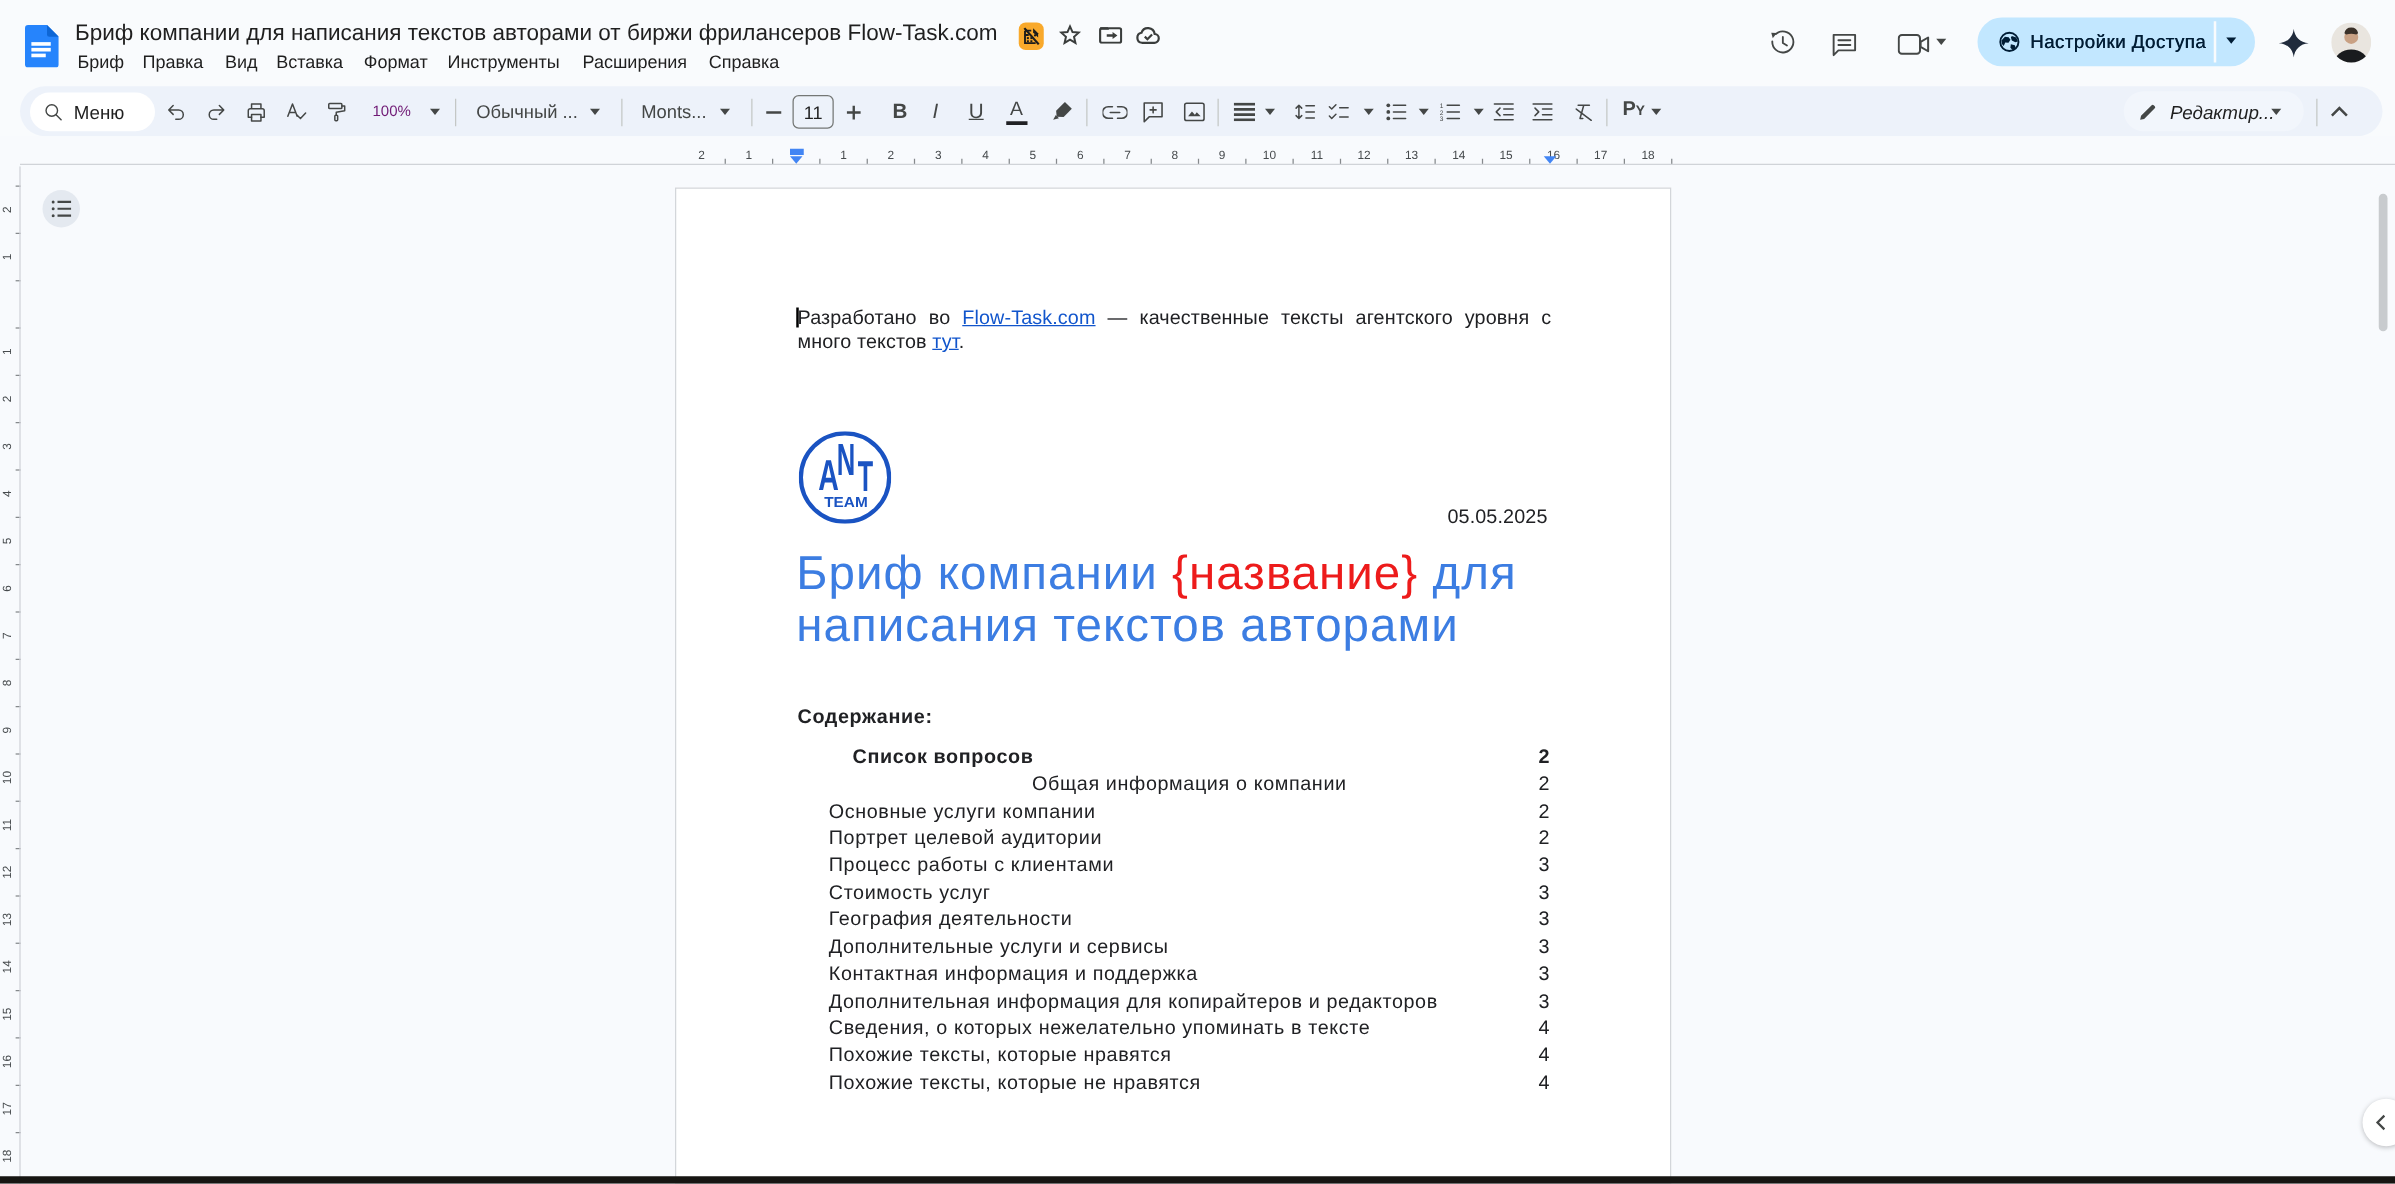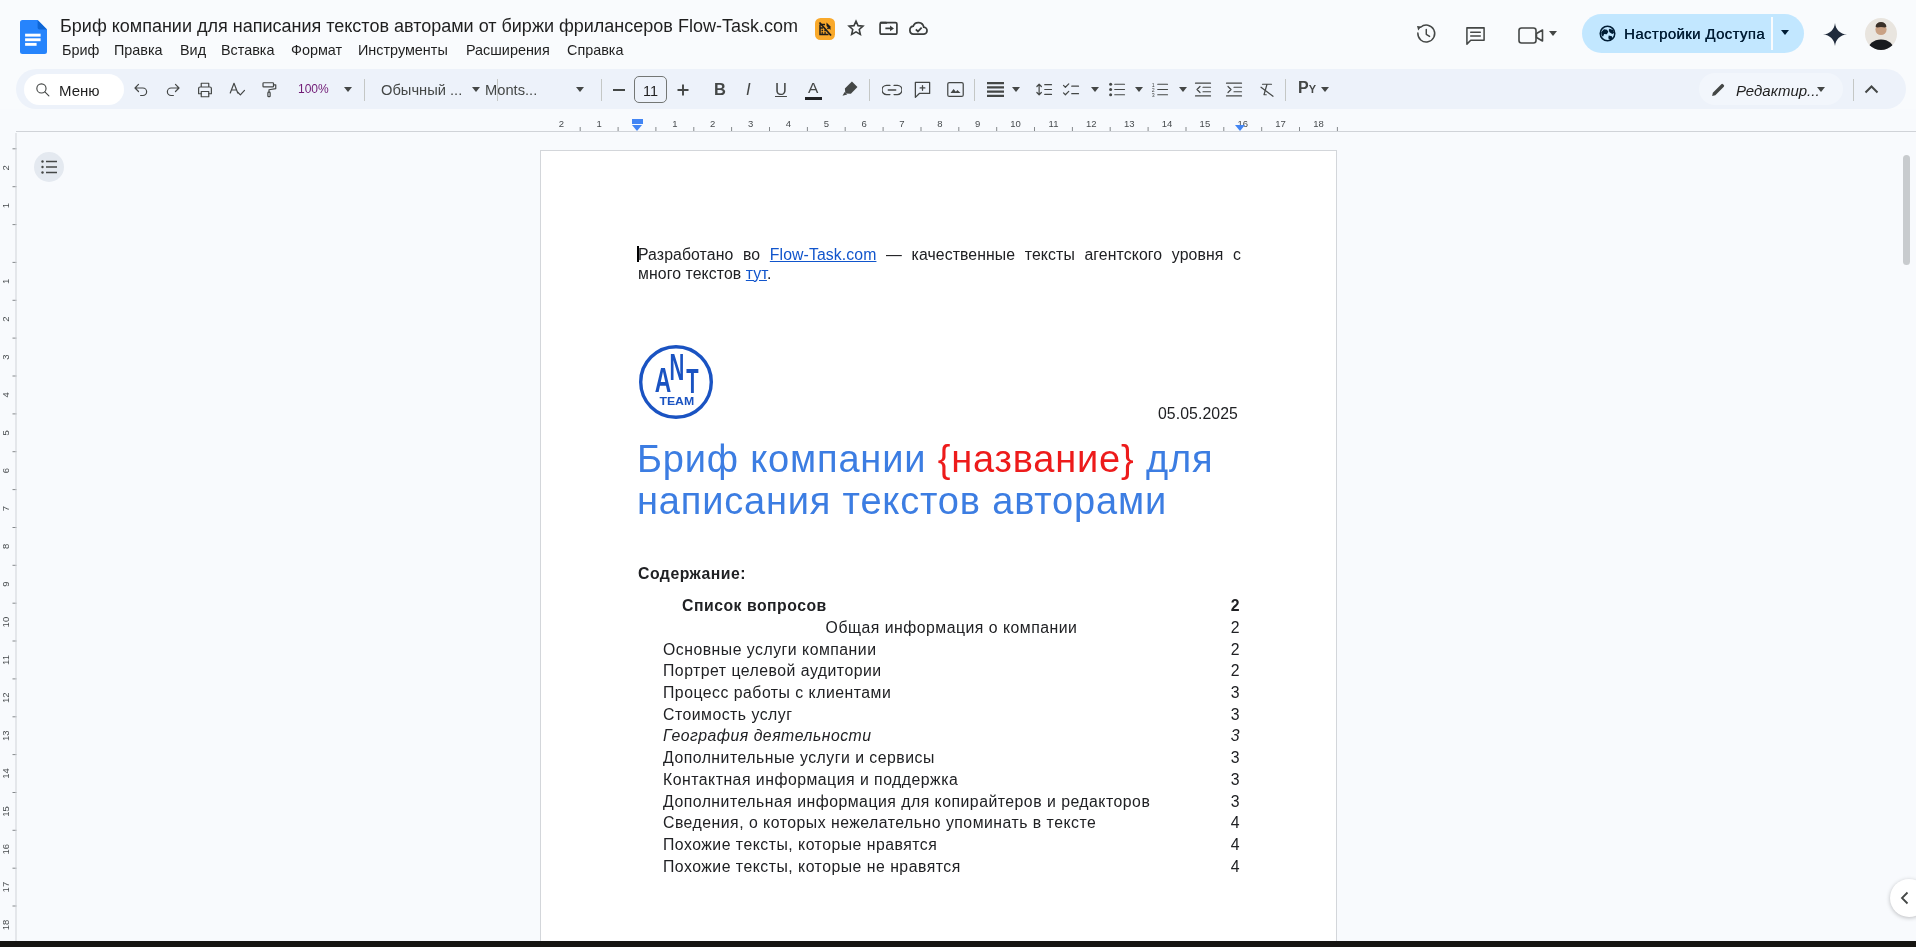--- a/index.html
+++ b/index.html
@@ -135,21 +135,21 @@
     <path class="ic" stroke-width="2" d="M18 5.8 h3 v5 l-9 1.5 v3"></path>
     <rect x="10.5" y="15.5" width="3" height="6" rx="1" class="ic" stroke-width="2"></rect>
   </svg>
 
 <div class="abs" style="left:298px;top:82px;font-size:12px;color:#701a75;">100%</div>
 <div class="caret" style="left:344px;top:87px;"></div>
 <div class="vdiv" style="left:364px;"></div>
 <div class="abs" style="left:381px;top:82px;font-size:14.7px;color:#444746;">Обычный ...</div>
 <div class="caret" style="left:472px;top:87px;"></div>
 <div class="vdiv" style="left:497px;"></div>
-<div class="abs" style="left:485px;top:82px;font-size:14.7px;color:#444746;">Monts...</div>
+<div class="abs" style="left:513px;top:82px;font-size:14.7px;color:#444746;">Monts...</div>
 <div class="caret" style="left:576px;top:87px;"></div>
 <div class="vdiv" style="left:601px;"></div>
 
 <div class="abs" style="left:613px;top:89px;width:12px;height:1.9px;background:#444746;"></div>
 <div class="abs" style="left:634px;top:76px;width:33px;height:27px;border:1px solid #747775;border-radius:5px;"></div>
 <div class="abs" style="left:634px;top:83px;width:33px;text-align:center;font-size:14.5px;color:#1f1f1f;">11</div>
 <svg class="abs" style="left:677px;top:84px" width="12" height="12" viewBox="0 0 12 12">
     <path d="M6 0.5 V11.5 M0.5 6 H11.5" stroke="#444746" stroke-width="1.9"></path>
   </svg>
 
@@ -377,21 +377,21 @@
 
 <div class="abs" style="left:638px;top:565px;font-size:15.8px;font-weight:bold;color:#202124;letter-spacing:0.5px;">Содержание:</div>
 
 <div class="abs" style="left:638px;top:597px;width:602px;font-size:15.8px;color:#202124;letter-spacing:0.5px;">
   <div style="position:relative;height:22px;font-weight:bold;margin-left:44px;">Список вопросов<span style="position:absolute;right:0;">2</span></div>
   <div style="position:relative;height:21.7px;padding-left:25px;text-align:center;">Общая информация о компании<span style="position:absolute;right:0;">2</span></div>
   <div style="position:relative;height:21.7px;padding-left:25px;">Основные услуги компании<span style="position:absolute;right:0;">2</span></div>
   <div style="position:relative;height:21.7px;padding-left:25px;">Портрет целевой аудитории<span style="position:absolute;right:0;">2</span></div>
   <div style="position:relative;height:21.7px;padding-left:25px;">Процесс работы с клиентами<span style="position:absolute;right:0;">3</span></div>
   <div style="position:relative;height:21.7px;padding-left:25px;">Стоимость услуг<span style="position:absolute;right:0;">3</span></div>
-  <div style="position:relative;height:21.7px;padding-left:25px;font-style:italic;">География деятельности<span style="position:absolute;right:0;">3</span></div>
+  <div style="position:relative;height:21.7px;padding-left:25px;">География деятельности<span style="position:absolute;right:0;">3</span></div>
   <div style="position:relative;height:21.7px;padding-left:25px;">Дополнительные услуги и сервисы<span style="position:absolute;right:0;">3</span></div>
   <div style="position:relative;height:21.7px;padding-left:25px;">Контактная информация и поддержка<span style="position:absolute;right:0;">3</span></div>
   <div style="position:relative;height:21.7px;padding-left:25px;">Дополнительная информация для копирайтеров и редакторов<span style="position:absolute;right:0;">3</span></div>
   <div style="position:relative;height:21.7px;padding-left:25px;">Сведения, о которых нежелательно упоминать в тексте<span style="position:absolute;right:0;">4</span></div>
   <div style="position:relative;height:21.7px;padding-left:25px;">Похожие тексты, которые нравятся<span style="position:absolute;right:0;">4</span></div>
   <div style="position:relative;height:21.7px;padding-left:25px;">Похожие тексты, которые не нравятся<span style="position:absolute;right:0;">4</span></div>
 </div>
 
 <div class="abs" style="left:1903px;top:155px;width:7px;height:110px;background:#c8cbce;border-radius:4px;"></div>
 

